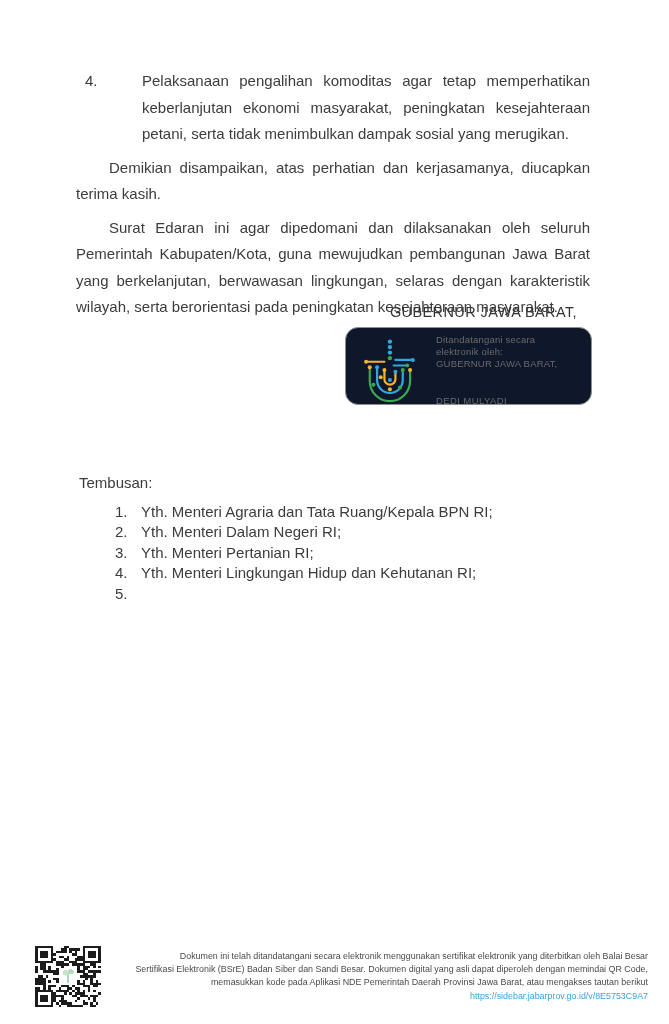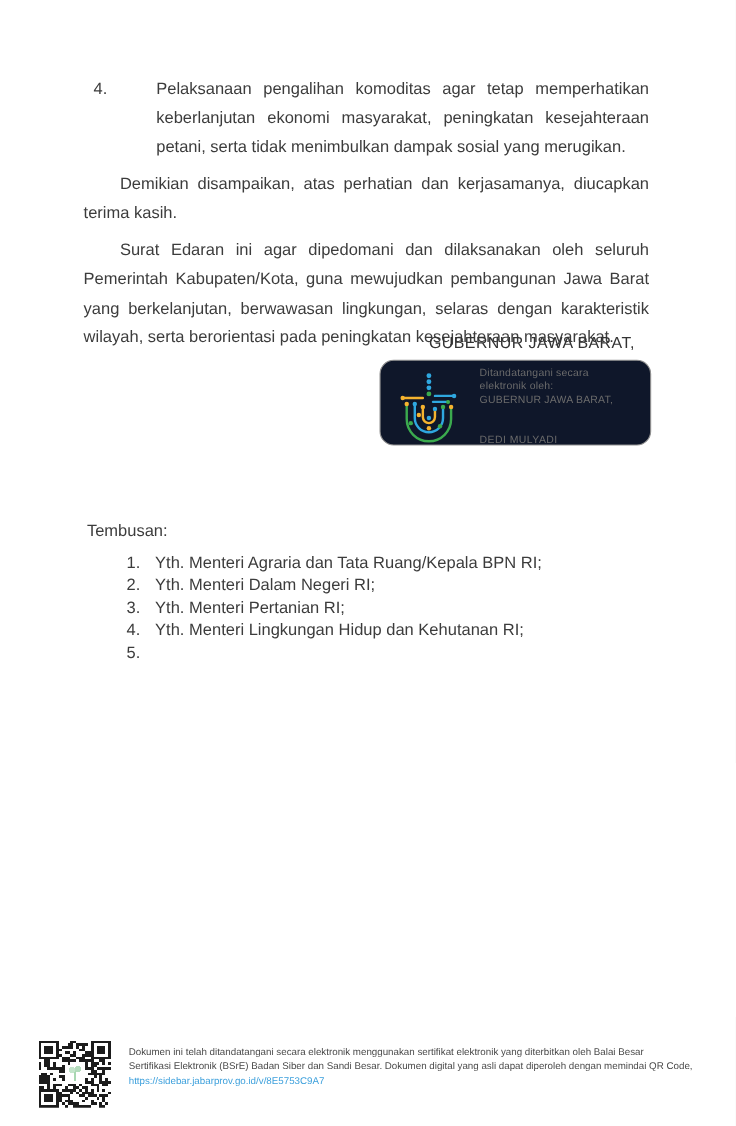--- a/index.html
+++ b/index.html
@@ -27,21 +27,21 @@
   .stamp-name{margin-top:25px;letter-spacing:.4px;}
   
   .tembusan{position:absolute;left:79px;top:473px;font-size:15px;color:#3c3c3c;line-height:20.5px;}
   .tb-label{margin-bottom:8px;}
   .tb-item{display:flex;}
   .tb-num{flex:none;width:26px;margin-left:36px;}
   
   .footer{position:absolute;left:35px;top:946px;width:613px;display:flex;align-items:flex-start;}
   .qr-wrap{flex:none;width:70px;}
   .qr-label{font-size:9px;color:#555;margin-top:18px;letter-spacing:.3px;white-space:nowrap;}
-  .footer-text{flex:1;margin-left:12px;padding-top:4px;text-align:left;font-size:8.9px;line-height:13.2px;color:#4a4a4a;}
+  .footer-text{flex:1;margin-left:12px;padding-top:4px;text-align:right;font-size:8.9px;line-height:13.2px;color:#4a4a4a;}
   .footer-link{display:block;color:#3da0dc;text-decoration:none;cursor:pointer;}
 </style>
 </head>
 <body>
 
 <div class="page">
 
   <div class="content">
     <div class="point">
       <span class="num">4.</span>
@@ -340,17 +340,18 @@
           <rect x="9" y="9" width="7" height="7" fill="#fff"></rect>
           <rect x="12.2" y="11.5" width="0.8" height="3.5" fill="#a9d8b2"></rect>
           <circle cx="11.6" cy="11" r="1.1" fill="#c4e5cb"></circle>
           <circle cx="13.6" cy="10.6" r="1.1" fill="#b3dcbc"></circle>
         </svg>
       <div class="qr-label">8E5753C9A7</div>
     </div>
     <div class="footer-text">
       <div>Dokumen ini telah ditandatangani secara elektronik menggunakan sertifikat elektronik yang diterbitkan oleh Balai Besar</div>
       <div>Sertifikasi Elektronik (BSrE) Badan Siber dan Sandi Besar. Dokumen digital yang asli dapat diperoleh dengan memindai QR Code,</div>
+      <div>memasukkan kode pada Aplikasi NDE Pemerintah Daerah Provinsi Jawa Barat, atau mengakses tautan berikut</div>
       <a class="footer-link">https://sidebar.jabarprov.go.id/v/8E5753C9A7</a>
     </div>
   </div>
 
 </div>
 
 </body></html>

